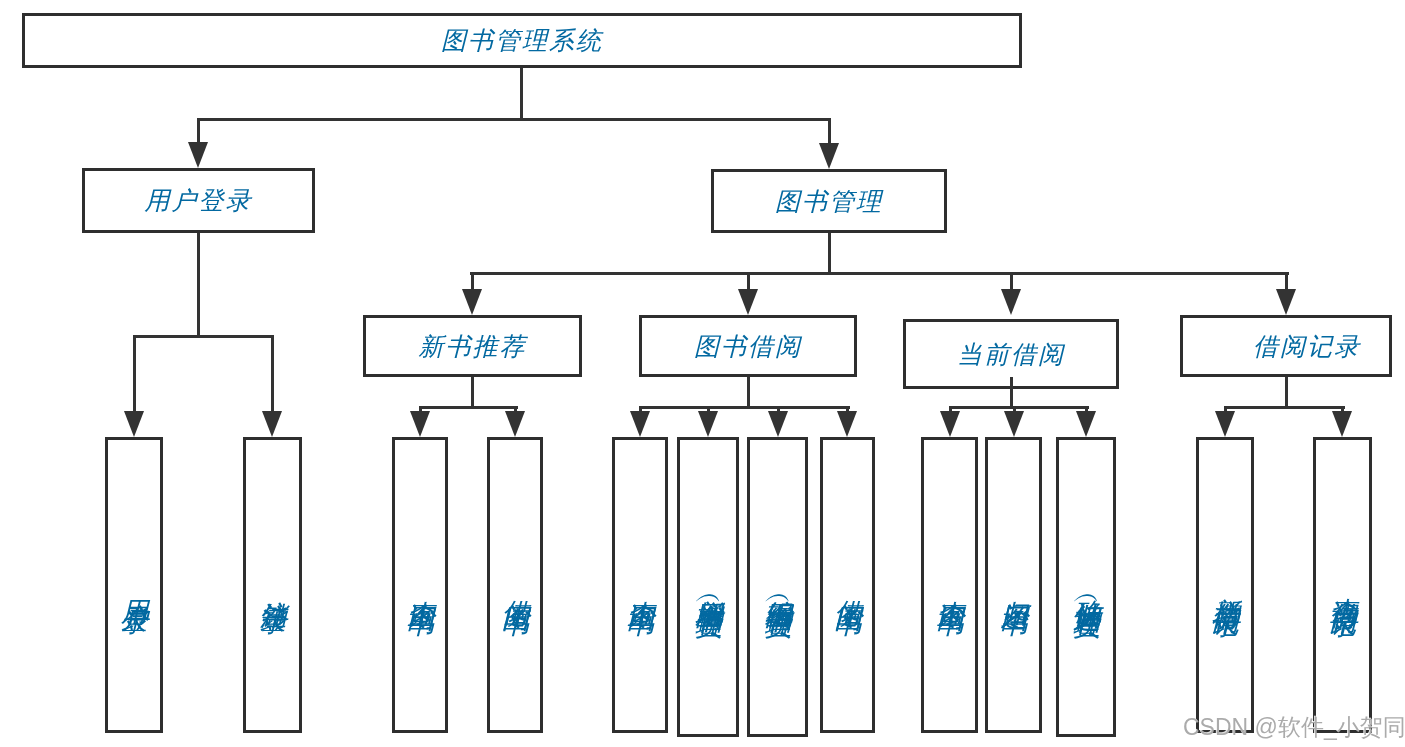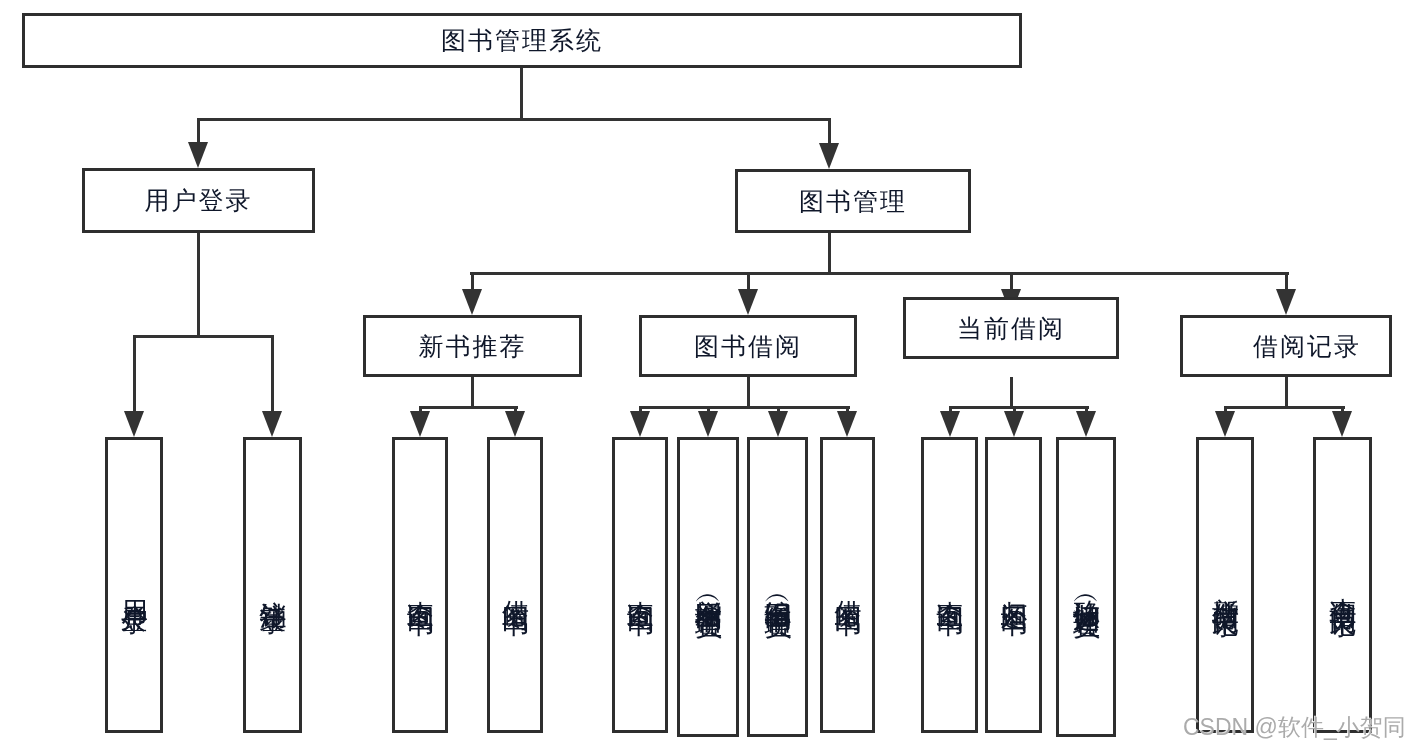--- a/index.html
+++ b/index.html
@@ -3,21 +3,22 @@
 <meta charset="utf-8">
 <style>
   html,body{margin:0;padding:0;background:#ffffff;}
   #canvas{
     position:relative;width:1405px;height:747px;background:#ffffff;
     font-family:"Liberation Sans","DejaVu Sans",sans-serif;overflow:hidden;
   }
   .box{
     position:absolute;background:#ffffff;border:3px solid #2e2e2e;
     box-sizing:border-box;display:flex;align-items:center;justify-content:center;
-    color:#0f172a;
+    color:#0369a1;
+    font-style:italic;
   }
   .hlabel{font-size:25px;letter-spacing:2px;white-space:nowrap;}
   .vbox .vtext{
     writing-mode:vertical-rl;text-orientation:upright;
     font-size:27px;letter-spacing:3px;line-height:1;white-space:nowrap;
   }
   .hline{position:absolute;height:3px;background:#333333;}
   .vline{position:absolute;width:3px;background:#333333;}
   .arrow{
     position:absolute;width:0;height:0;
@@ -42,21 +43,21 @@
   <div class="vline" style="left:520px;top:68px;height:50px;"></div>
   <div class="hline" style="left:197px;top:118px;width:634px;"></div>
   <div class="vline" style="left:197px;top:118px;height:26px;"></div>
   <div class="arrow" style="left:188px;top:142px;"></div>
   <div class="vline" style="left:828px;top:118px;height:27px;"></div>
   <div class="arrow" style="left:819px;top:143px;"></div>
 
   <div class="box" style="left:82px;top:168px;width:233px;height:65px;">
     <span class="hlabel">用户登录</span>
   </div>
-  <div class="box" style="left:711px;top:169px;width:236px;height:64px;margin-left:24px;">
+  <div class="box" style="left:711px;top:169px;width:236px;height:64px;">
     <span class="hlabel">图书管理</span>
   </div>
 
   <div class="vline" style="left:197px;top:233px;height:102px;"></div>
   <div class="hline" style="left:133px;top:335px;width:141px;"></div>
   <div class="vline" style="left:133px;top:335px;height:78px;"></div>
   <div class="arrow" style="left:124px;top:411px;"></div>
   <div class="vline" style="left:271px;top:335px;height:78px;"></div>
   <div class="arrow" style="left:262px;top:411px;"></div>
 
@@ -70,21 +71,21 @@
   <div class="arrow" style="left:1001px;top:289px;"></div>
   <div class="vline" style="left:1285px;top:272px;height:20px;"></div>
   <div class="arrow" style="left:1276px;top:289px;"></div>
 
   <div class="box" style="left:639px;top:315px;width:218px;height:62px;">
     <span class="hlabel">图书借阅</span>
   </div>
   <div class="box" style="left:363px;top:315px;width:219px;height:62px;">
     <span class="hlabel">新书推荐</span>
   </div>
-  <div class="box" style="left:903px;top:297px;width:216px;height:62px;">
+  <div class="box" style="left:903px;top:319px;width:216px;height:70px;">
     <span class="hlabel">当前借阅</span>
   </div>
   <div class="box" style="left:1180px;top:315px;width:212px;height:62px;padding-left:42px;">
     <span class="hlabel">借阅记录</span>
   </div>
 
   <div class="vline" style="left:471px;top:377px;height:32px;"></div>
   <div class="hline" style="left:419px;top:406px;width:99px;"></div>
   <div class="vline" style="left:419px;top:406px;height:8px;"></div>
   <div class="arrow" style="left:410px;top:411px;"></div>

